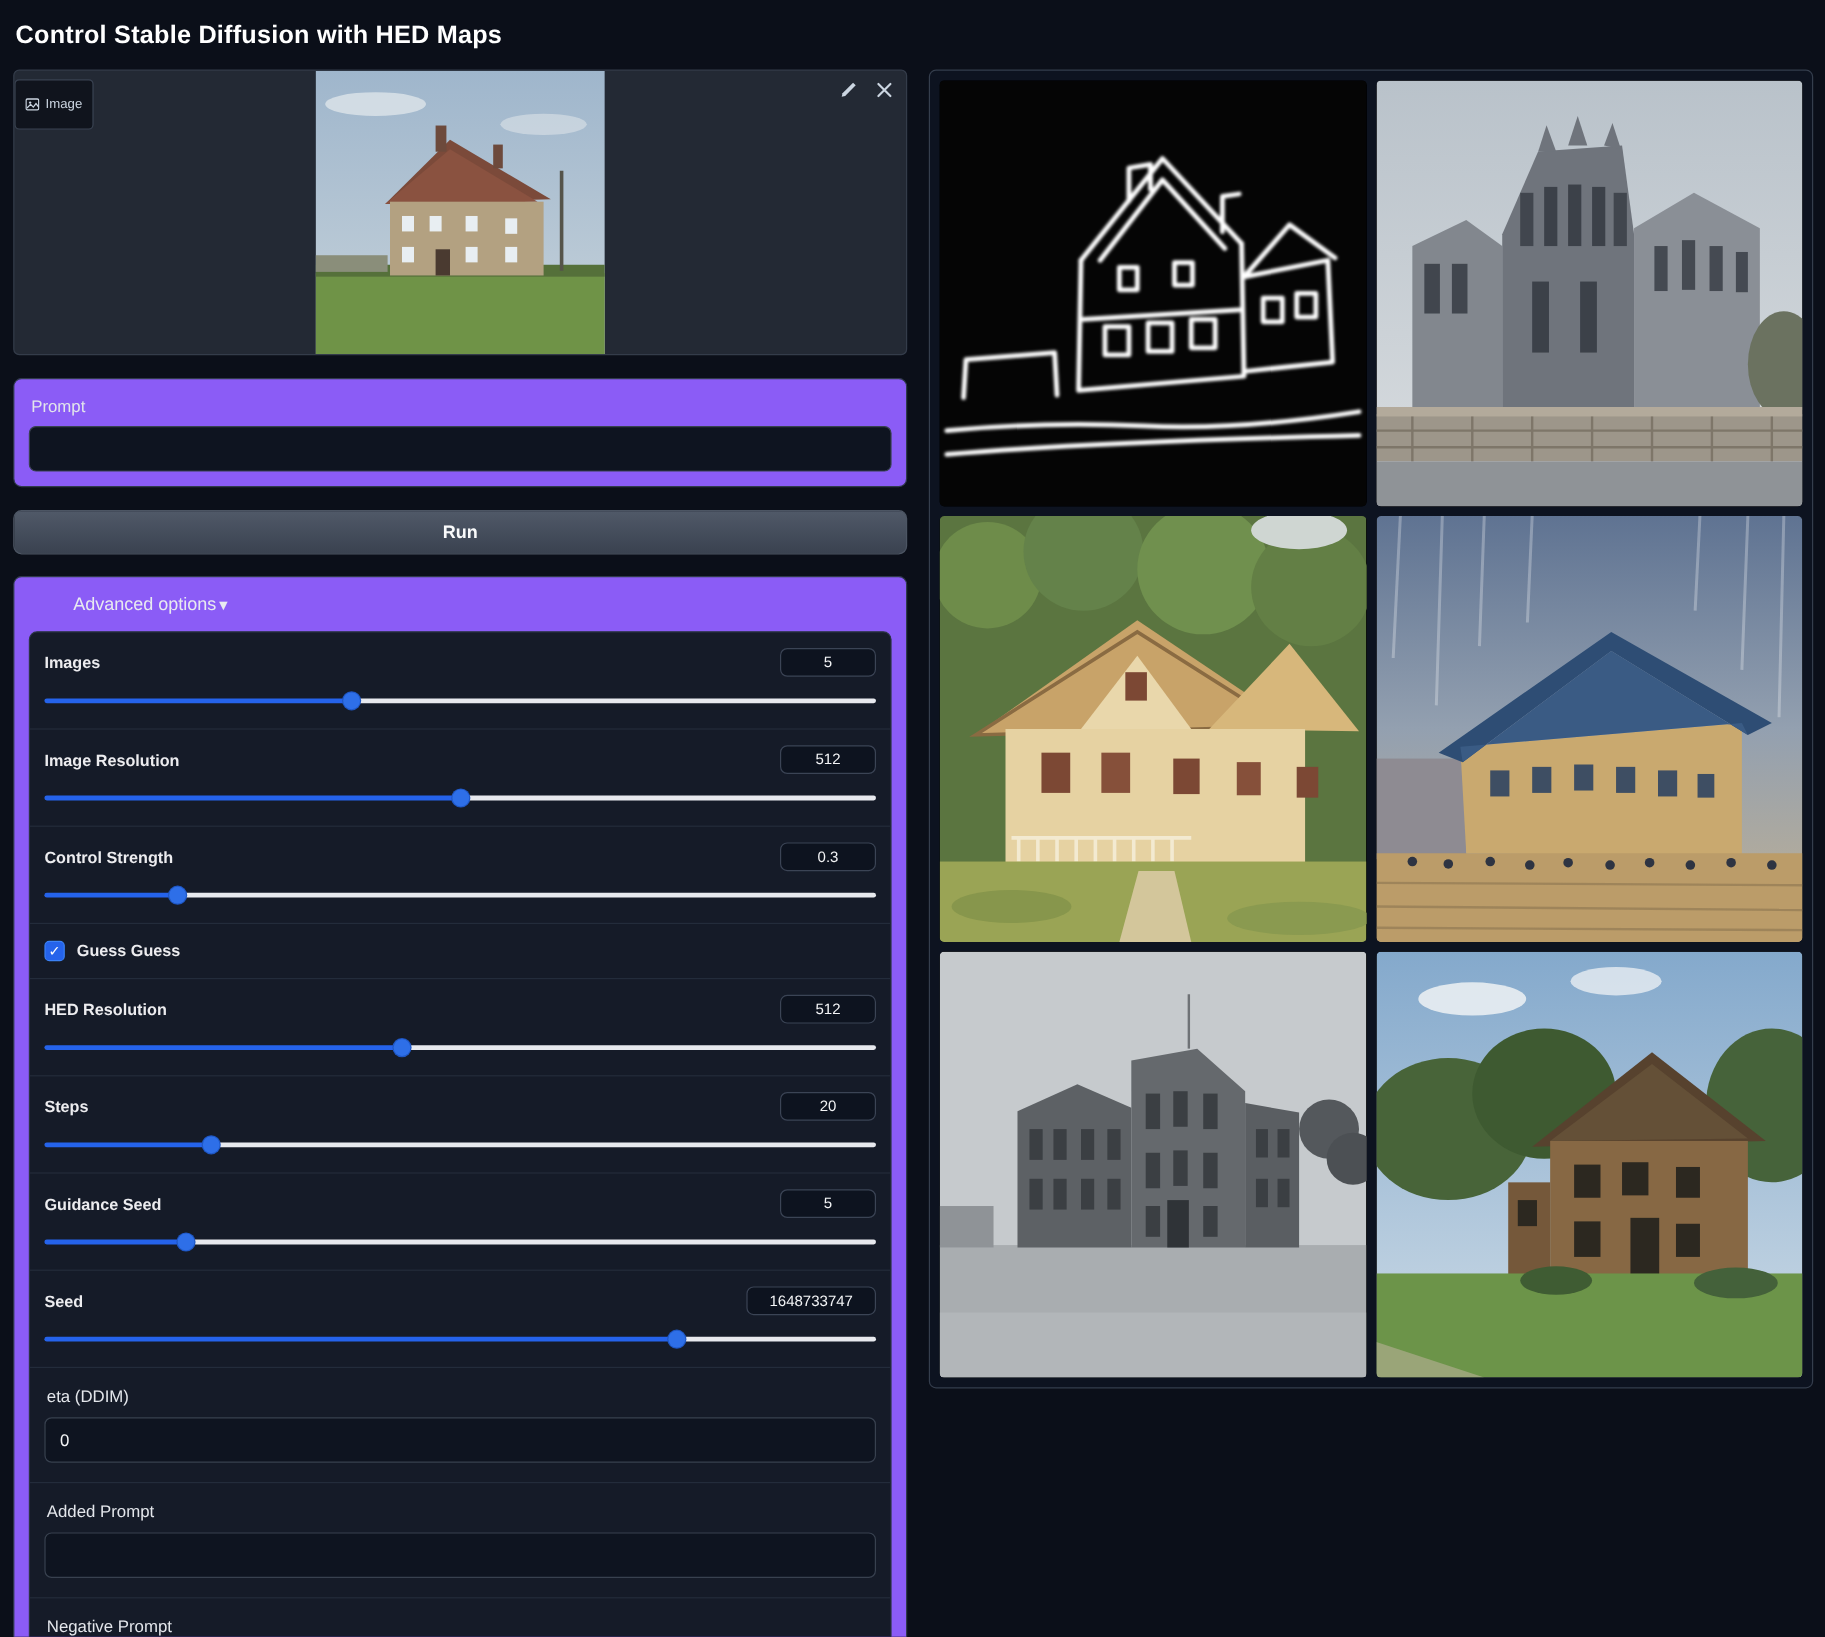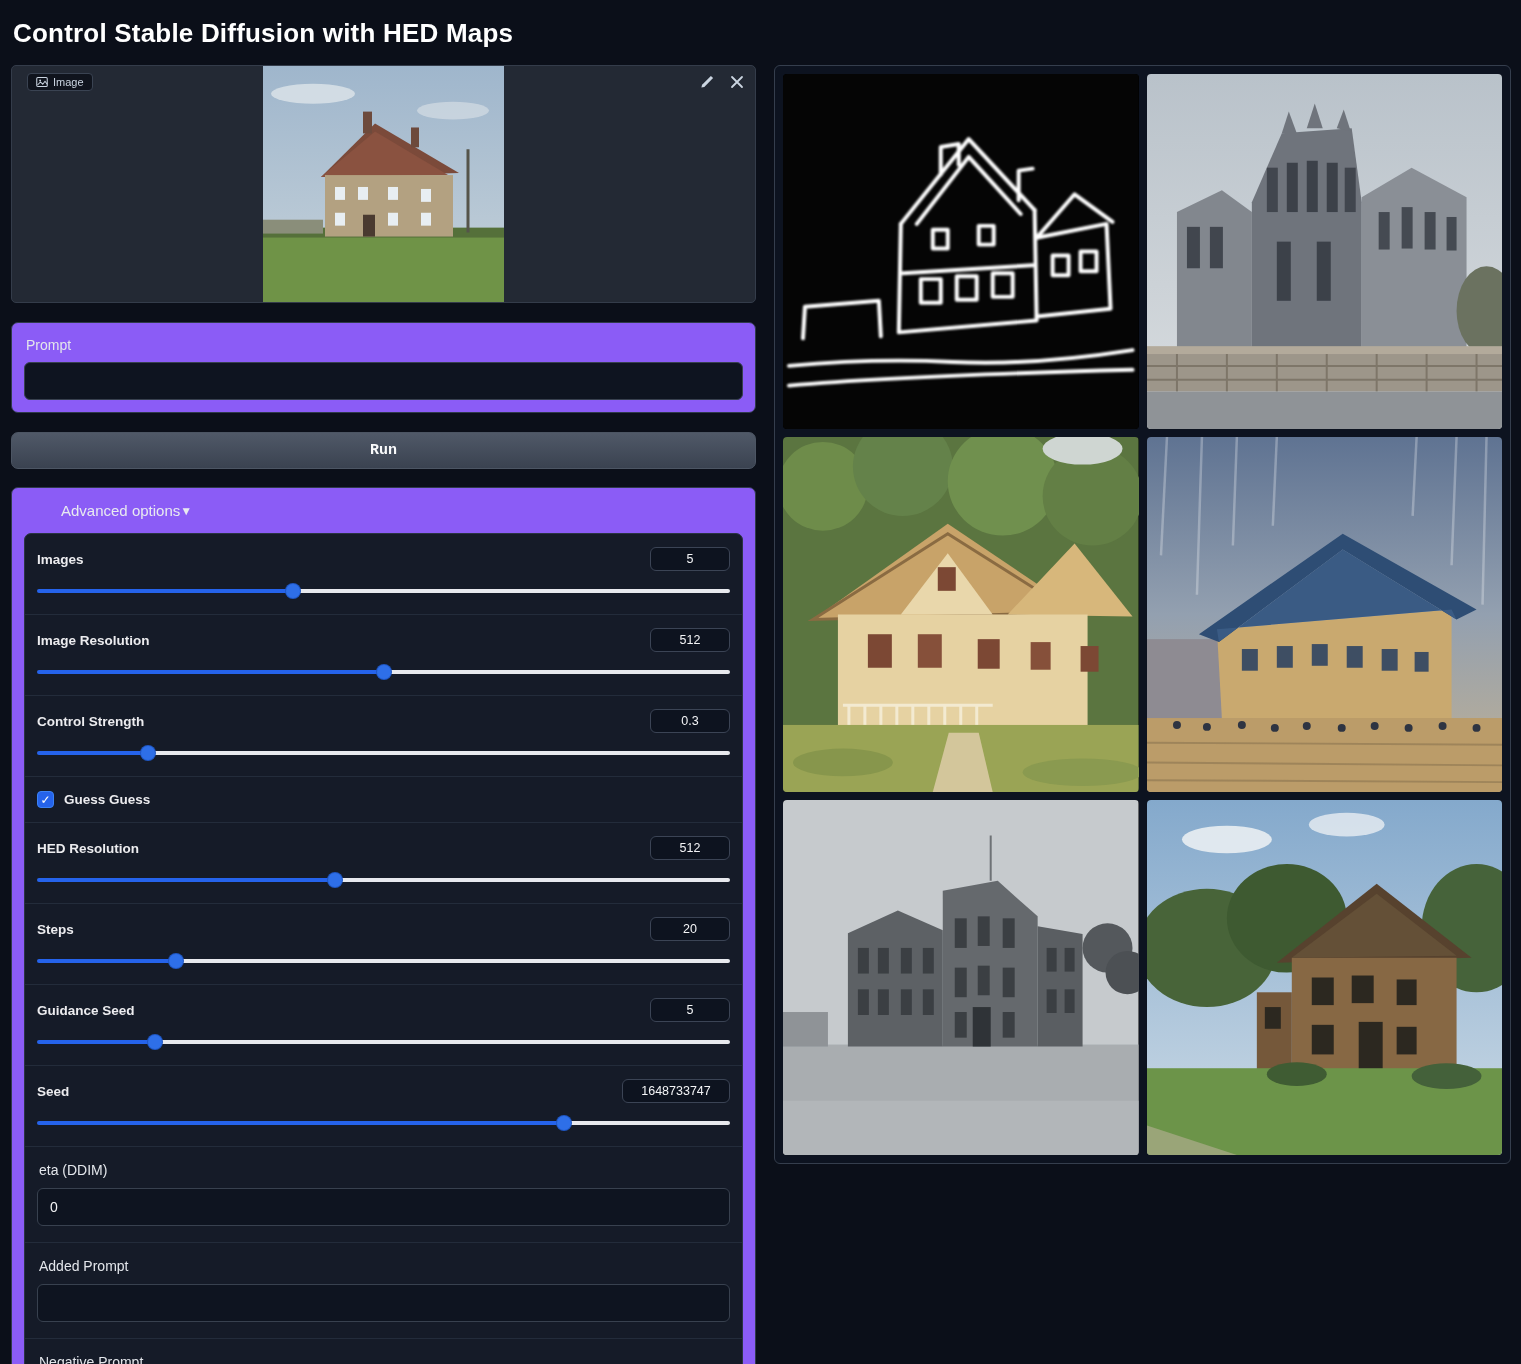--- a/index.html
+++ b/index.html
@@ -4,36 +4,36 @@
 <style>
   * { box-sizing: border-box; margin: 0; padding: 0; }
   html,body { width: 1521px; height: 1364px; }
   body {
     background: #0b0f19;
     font-family: "Liberation Sans", sans-serif;
     color: #e5e7eb;
     overflow: hidden;
   }
   .page { padding: 10px 11px; }
-  .page-title { font-size: 26px; font-weight: 700; color: #ffffff; margin: 8px 0 16px 2px; letter-spacing: .2px; }
+  .page-title { font-size: 21px; font-weight: 700; color: #ffffff; margin: 8px 0 16px 2px; letter-spacing: .2px; }
   .columns { display: flex; gap: 18px; align-items: flex-start; }
   .left-col { width: 745px; flex: none; }
   .right-col { width: 737px; flex: none; }
 
   
   .image-block {
     position: relative; height: 238px;
     background: #232934; border: 1px solid #343c4a; border-radius: 5px;
     display: flex; justify-content: center; overflow: hidden; margin-bottom: 19px;
   }
   .image-badge {
-    position: absolute; top: 7px; left: 15px; z-index: 3;
+    position: absolute; top: 7px; left: 0; z-index: 3;
     display: flex; align-items: center; gap: 5px;
     background: #10141d; border: 1px solid #3a4352; border-radius: 4px;
-    padding: 2px 8px; font-size: 11px; color: #cbd5e1;
+    padding: 14px 8px; font-size: 11px; color: #cbd5e1;
   }
   .image-actions { position: absolute; top: 8px; right: 10px; z-index: 3; display: flex; gap: 14px; }
   .icon-btn { width: 16px; height: 16px; cursor: pointer; display: block; }
   .photo { width: 241px; height: 100%; flex: none; }
   .photo svg { display: block; width: 100%; height: 100%; }
 
   
   .panel {
     background: #8b5cf6; border: 1px solid #303a4b; border-radius: 7px;
     padding: 12px; margin-bottom: 19px;
@@ -43,21 +43,21 @@
     width: 100%; height: 38px; background: #0e1420; border: 1px solid #38414f;
     border-radius: 6px; color: #f3f4f6; font-size: 14px; padding: 0 12px;
     font-family: "Liberation Sans", sans-serif;
   }
 
   .run-btn {
     width: 100%; height: 37px; margin-bottom: 18px;
     background: linear-gradient(180deg, #505968, #3a4250);
     border: 1px solid #4c5563; border-radius: 7px;
     color: #f9fafb; font-weight: 700; font-size: 15px; cursor: pointer;
-    font-family: Liberation Mono, monospace;
+    font-family: Liberation Sans, sans-serif;
   }
 
   
   .adv-header {
     display: flex; align-items: center;
     padding: 2px 4px 14px 2px; cursor: pointer; margin-left: 35px;
   }
   .adv-title { font-size: 15px; color: #e8eaf0; }
   .adv-arrow { font-size: 12px; color: #e8eaf0; }
   .adv-inner { border: 1px solid #2b3444; border-radius: 7px; background: #151b28; overflow: hidden; }

